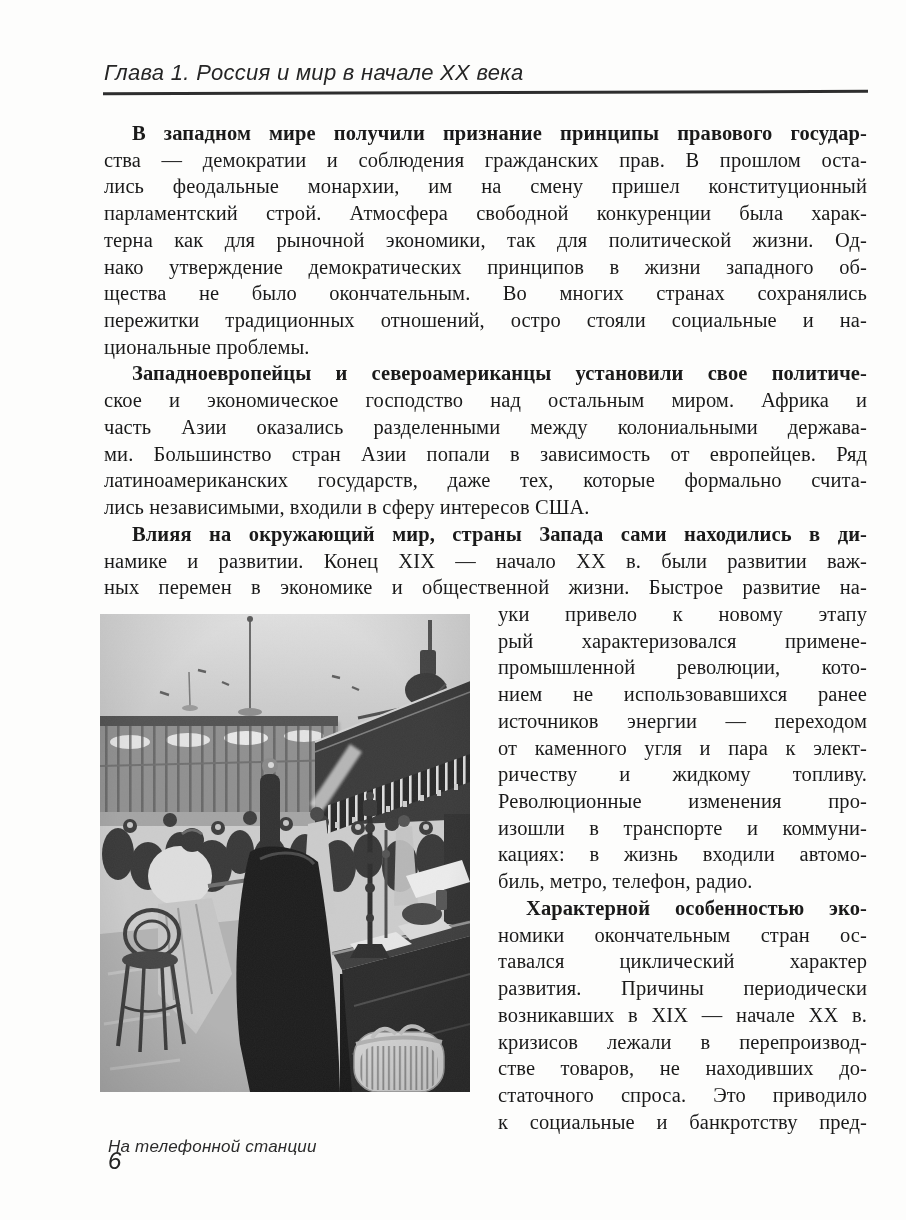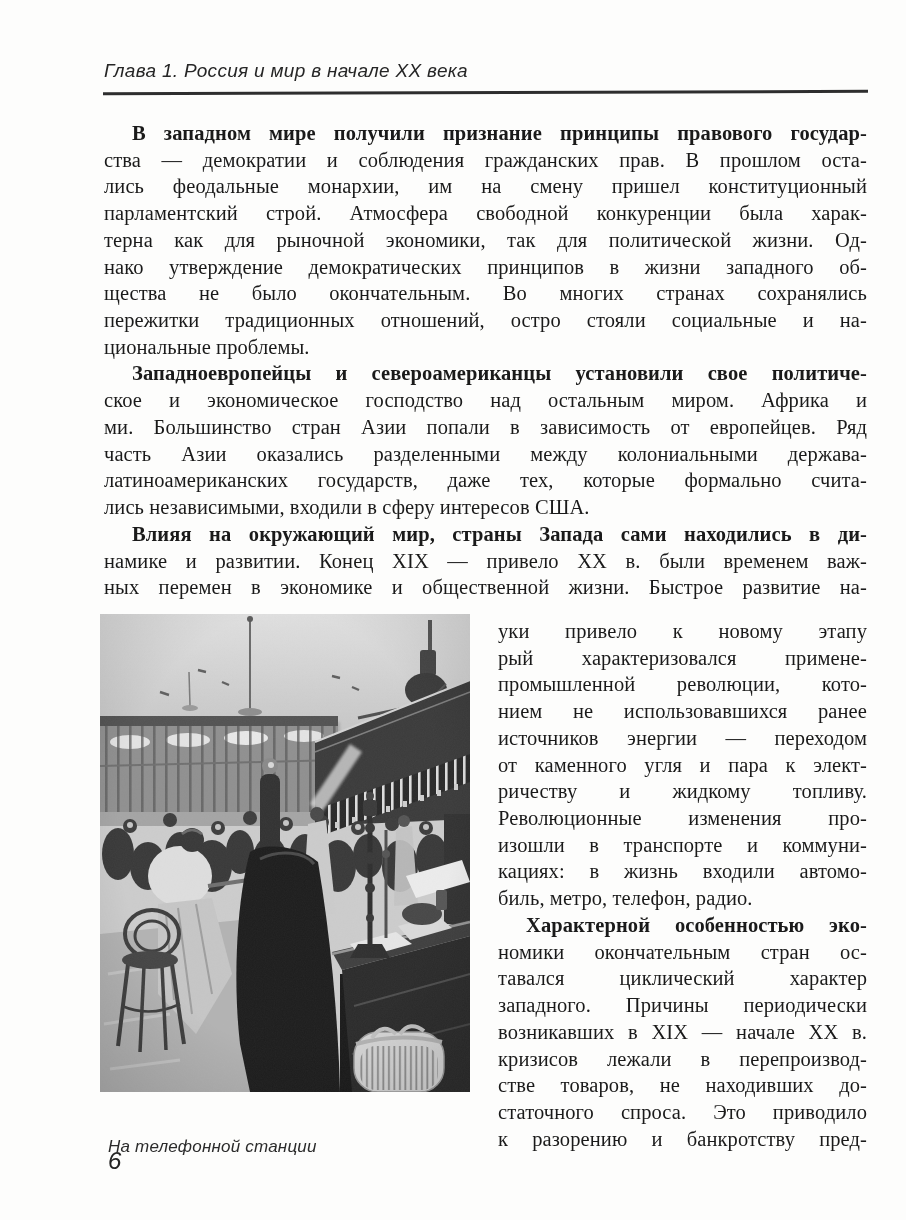--- a/index.html
+++ b/index.html
@@ -8,30 +8,30 @@
     width:906px;height:1220px;
     background:#fdfdfc;
     font-family:"Liberation Serif",serif;
     color:#1a1a1a;
     overflow:hidden;
     margin:0 auto;
   }
   .chapter-header{
     position:absolute;left:104px;top:60px;
     font-family:"Liberation Sans",sans-serif;
-    font-style:italic;font-size:19px;line-height:1.2;
+    font-style:italic;font-size:22px;line-height:1.2;
     color:#262626;letter-spacing:.3px;
   }
   .header-rule{
     position:absolute;left:103px;top:91px;
     width:765px;height:2.5px;background:#2e2e2e;
     transform:rotate(-0.18deg);
   }
   .body-full{position:absolute;left:104px;top:120px;width:763px;}
-  .body-col{position:absolute;left:498px;top:618px;width:369px;}
+  .body-col{position:absolute;left:498px;top:601px;width:369px;}
   .tline{
     font-size:20.5px;line-height:26.72px;
     letter-spacing:.1px;
     text-align:justify;
     text-align-last:justify;
     -moz-text-align-last:justify;
     white-space:normal;
   }
   .tline.endline{text-align-last:left;-moz-text-align-last:left;}
   .tline.indent{text-indent:28px;font-weight:bold;}
@@ -64,26 +64,26 @@
       <div class="tline">ства — демократии и соблюдения гражданских прав. В прошлом оста-</div>
       <div class="tline">лись феодальные монархии, им на смену пришел конституционный</div>
       <div class="tline">парламентский строй. Атмосфера свободной конкуренции была харак-</div>
       <div class="tline">терна как для рыночной экономики, так для политической жизни. Од-</div>
       <div class="tline">нако утверждение демократических принципов в жизни западного об-</div>
       <div class="tline">щества не было окончательным. Во многих странах сохранялись</div>
       <div class="tline">пережитки традиционных отношений, остро стояли социальные и на-</div>
       <div class="tline endline">циональные проблемы.</div>
       <div class="tline indent">Западноевропейцы и североамериканцы установили свое политиче-</div>
       <div class="tline">ское и экономическое господство над остальным миром. Африка и</div>
+      <div class="tline">часть Азии оказались разделенными между колониальными держава-</div>
       <div class="tline">ми. Большинство стран Азии попали в зависимость от европейцев. Ряд</div>
-      <div class="tline">часть Азии оказались разделенными между колониальными держава-</div>
       <div class="tline">латиноамериканских государств, даже тех, которые формально счита-</div>
       <div class="tline endline">лись независимыми, входили в сферу интересов США.</div>
       <div class="tline indent">Влияя на окружающий мир, страны Запада сами находились в ди-</div>
-      <div class="tline">намике и развитии. Конец XIX — привело XX в. были временем важ-</div>
+      <div class="tline">намике и развитии. Конец XIX — начало XX в. были развитии важ-</div>
       <div class="tline">ных перемен в экономике и общественной жизни. Быстрое развитие на-</div>
     </div>
 
   <figure class="photo-figure">
     <svg viewBox="0 0 370 478" xmlns="http://www.w3.org/2000/svg" preserveAspectRatio="none">
       <defs>
         <linearGradient id="ceil" x1="0" y1="0" x2="0" y2="1">
           <stop offset="0" stop-color="#e0e0e0"></stop>
           <stop offset="1" stop-color="#c7c7c7"></stop>
         </linearGradient>
@@ -278,23 +278,23 @@
       <div class="tline">источников энергии — переходом</div>
       <div class="tline">от каменного угля и пара к элект-</div>
       <div class="tline">ричеству и жидкому топливу.</div>
       <div class="tline">Революционные изменения про-</div>
       <div class="tline">изошли в транспорте и коммуни-</div>
       <div class="tline">кациях: в жизнь входили автомо-</div>
       <div class="tline endline">биль, метро, телефон, радио.</div>
       <div class="tline indent">Характерной особенностью эко-</div>
       <div class="tline">номики окончательным стран ос-</div>
       <div class="tline">тавался циклический характер</div>
-      <div class="tline">западного. Причины периодически</div>
+      <div class="tline">развития. Причины периодически</div>
       <div class="tline">возникавших в XIX — начале XX в.</div>
       <div class="tline">кризисов лежали в перепроизвод-</div>
       <div class="tline">стве товаров, не находивших до-</div>
       <div class="tline">статочного спроса. Это приводило</div>
-      <div class="tline">к разорению и банкротству пред-</div>
+      <div class="tline">к социальные и банкротству пред-</div>
     </div>
 
   <div class="page-number">6</div>
 
 </div>
 
 </body></html>

